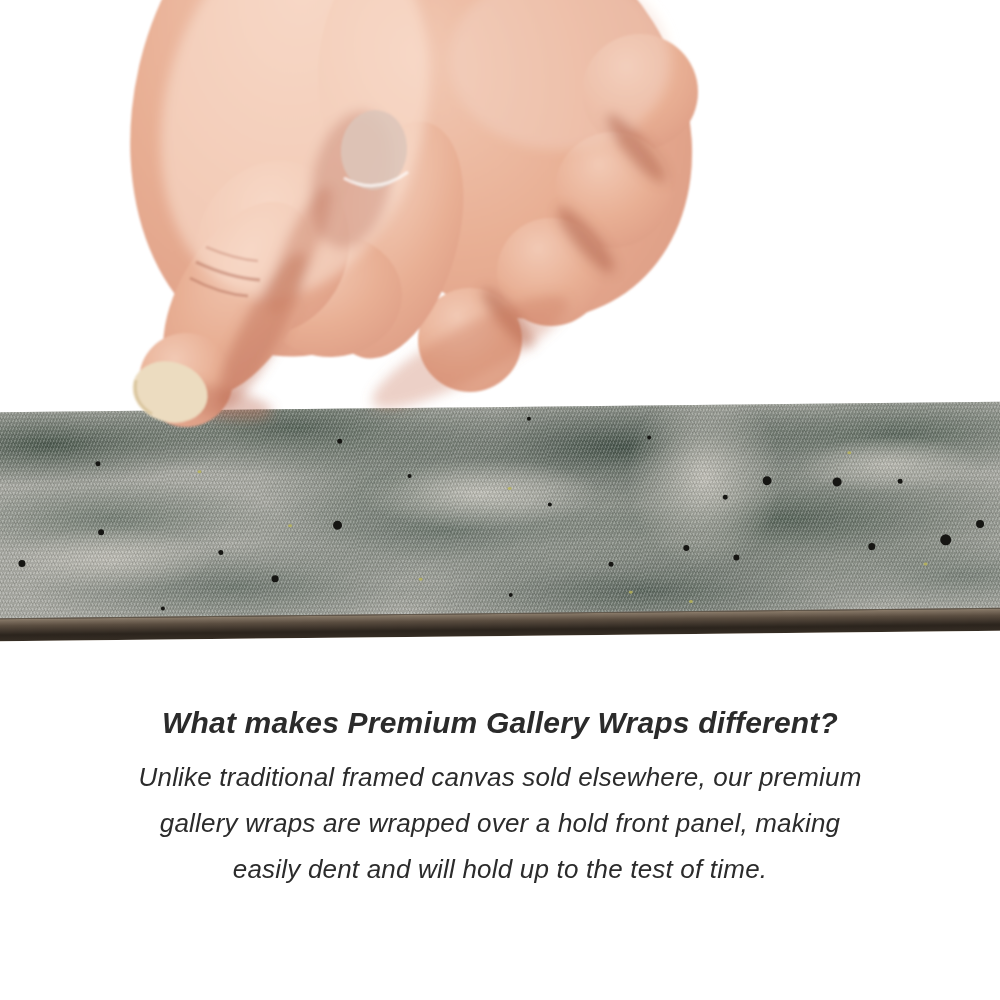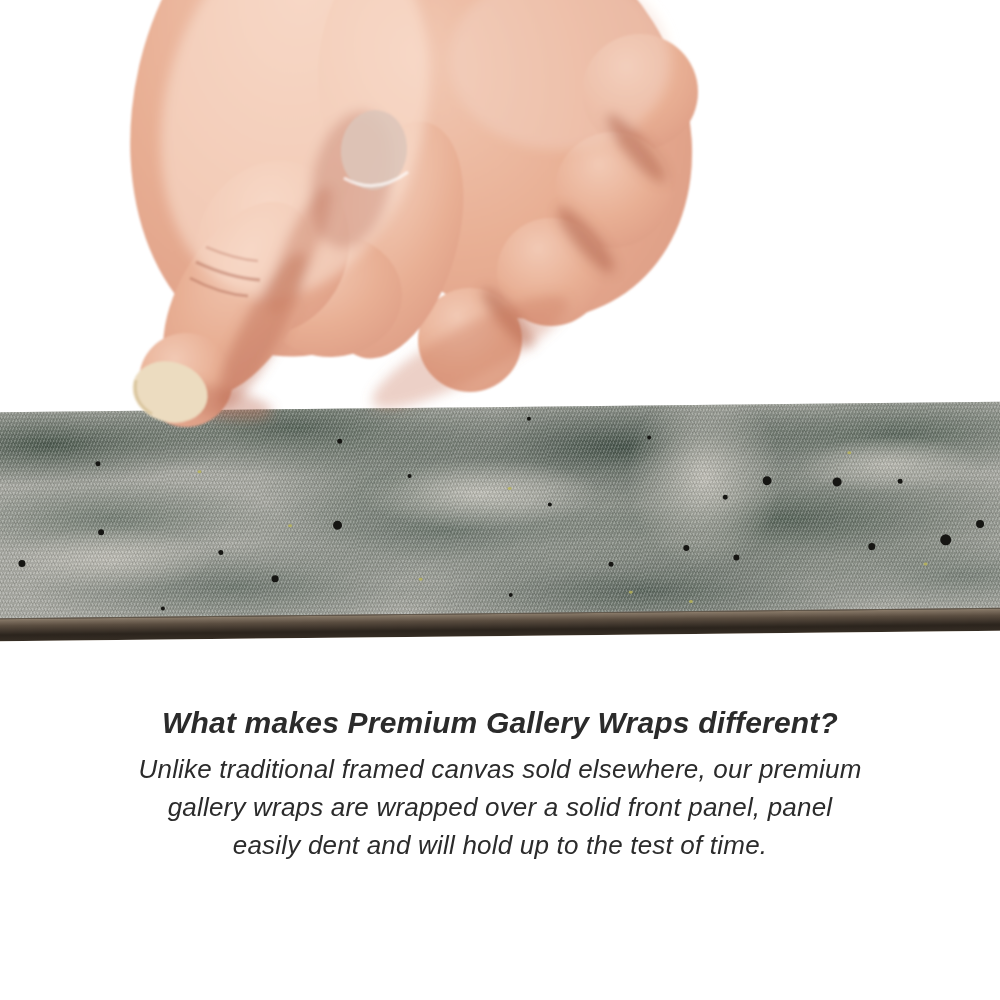--- a/index.html
+++ b/index.html
@@ -67,25 +67,25 @@
 
   
   .hand{position:absolute;left:0;top:0;width:700px;height:440px;}
 
   
   .copy{
     position:absolute;left:0;right:0;top:702px;
     text-align:center;color:var(--text);font-style:italic;
   }
   .copy h1{
-    font-size:30px;font-weight:700;line-height:42px;margin:0 0 6px;
+    font-size:30px;font-weight:700;line-height:42px;margin:0 0 14px;
     letter-spacing:0.2px;
   }
   .copy .line{
-    font-size:26px;font-weight:400;line-height:38px;margin:0;
+    font-size:26px;font-weight:400;line-height:38px;margin:8px;
     letter-spacing:0.2px;
   }
 </style>
 </head>
 <body>
 
 <div class="stage">
 
   <div class="strip">
     <div class="strip-texture"></div>
@@ -174,17 +174,17 @@
         <path d="M 196 262 q 34 16 64 18" stroke-width="3.5"></path>
         <path d="M 190 278 q 30 16 58 18" stroke-width="3"></path>
         <path d="M 206 247 q 28 12 52 14" stroke-width="2.5" stroke="rgba(176,104,84,0.3)"></path>
       </g>
     </g>
   </svg>
 
   <div class="copy">
     <h1>What makes Premium Gallery Wraps different?</h1>
     <p class="line">Unlike traditional framed canvas sold elsewhere, our premium</p>
-    <p class="line">gallery wraps are wrapped over a solid front panel, panel</p>
+    <p class="line">gallery wraps are wrapped over a hold front panel, making</p>
     <p class="line">easily dent and will hold up to the test of time.</p>
   </div>
 
 </div>
 
 </body></html>

